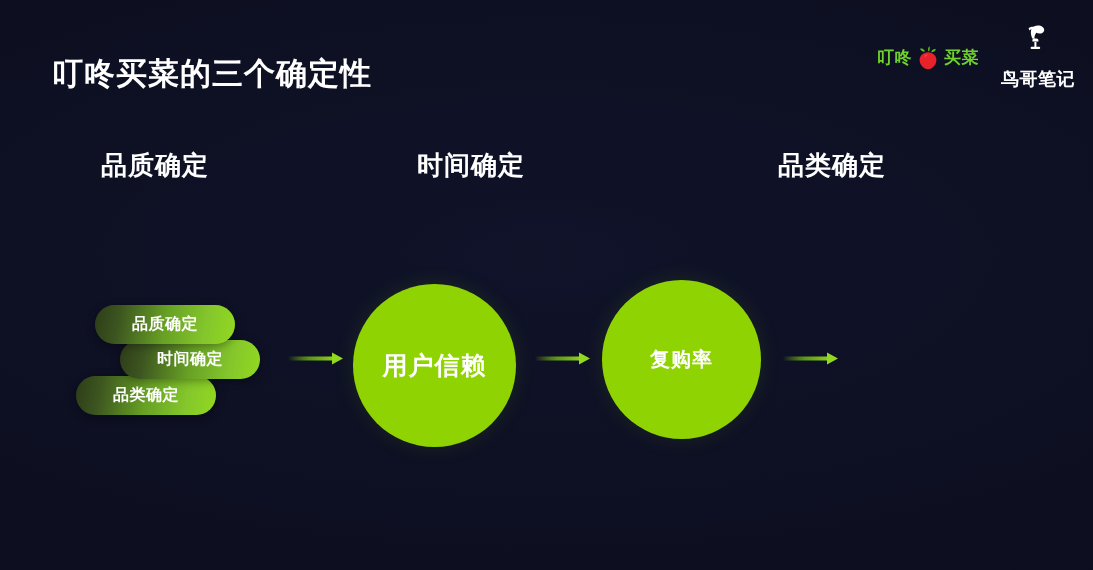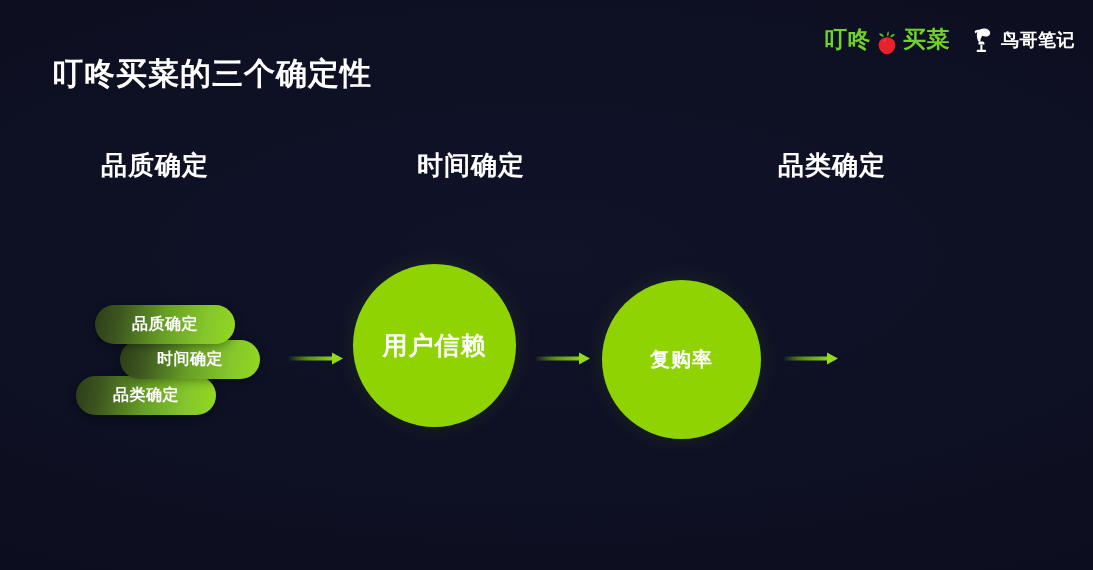--- a/index.html
+++ b/index.html
@@ -43,44 +43,45 @@
   .logos {
     position: absolute;
     right: 18px;
     top: 24px;
     display: flex;
     align-items: center;
     gap: 22px;
   }
   .logo-ddmc {
     display: flex;
-    align-items: flex-end;
+    align-items: flex-start;
     gap: 4px;
-    font-size: 23px;
+    font-size: 17px;
     font-weight: bold;
     color: #6fd12b;
     letter-spacing: 0.5px;
     white-space: nowrap;
   }
   .radish-icon {
     width: 22px;
     height: 24px;
     position: relative;
     display: inline-block;
     margin: 0 1px;
   }
   .logo-niaoge {
     display: flex;
     align-items: center;
-    gap: 5px;
+    gap: 17px;
     font-size: 18px;
     font-weight: bold;
     color: #ffffff;
     letter-spacing: 0.5px;
     white-space: nowrap;
+    flex-direction: column;
   }
   .bird-icon {
     width: 24px;
     height: 26px;
     display: inline-block;
   }
 
   
   .headings {
     position: absolute;
@@ -146,21 +147,21 @@
     background: #8fd402;
     display: flex;
     align-items: center;
     justify-content: center;
     color: #ffffff;
     font-weight: bold;
     letter-spacing: 1px;
     box-shadow: 0 0 22px rgba(143, 212, 2, 0.10);
   }
   .circle.c0 {
-    left: 353px; top: 264px;
+    left: 353px; top: 284px;
     width: 163px; height: 163px;
     font-size: 25px;
   }
   .circle.c1 {
     left: 602px; top: 280px;
     width: 159px; height: 159px;
     font-size: 20px;
   }
   .circle.c2 {
     left: 848px; top: 280px;

